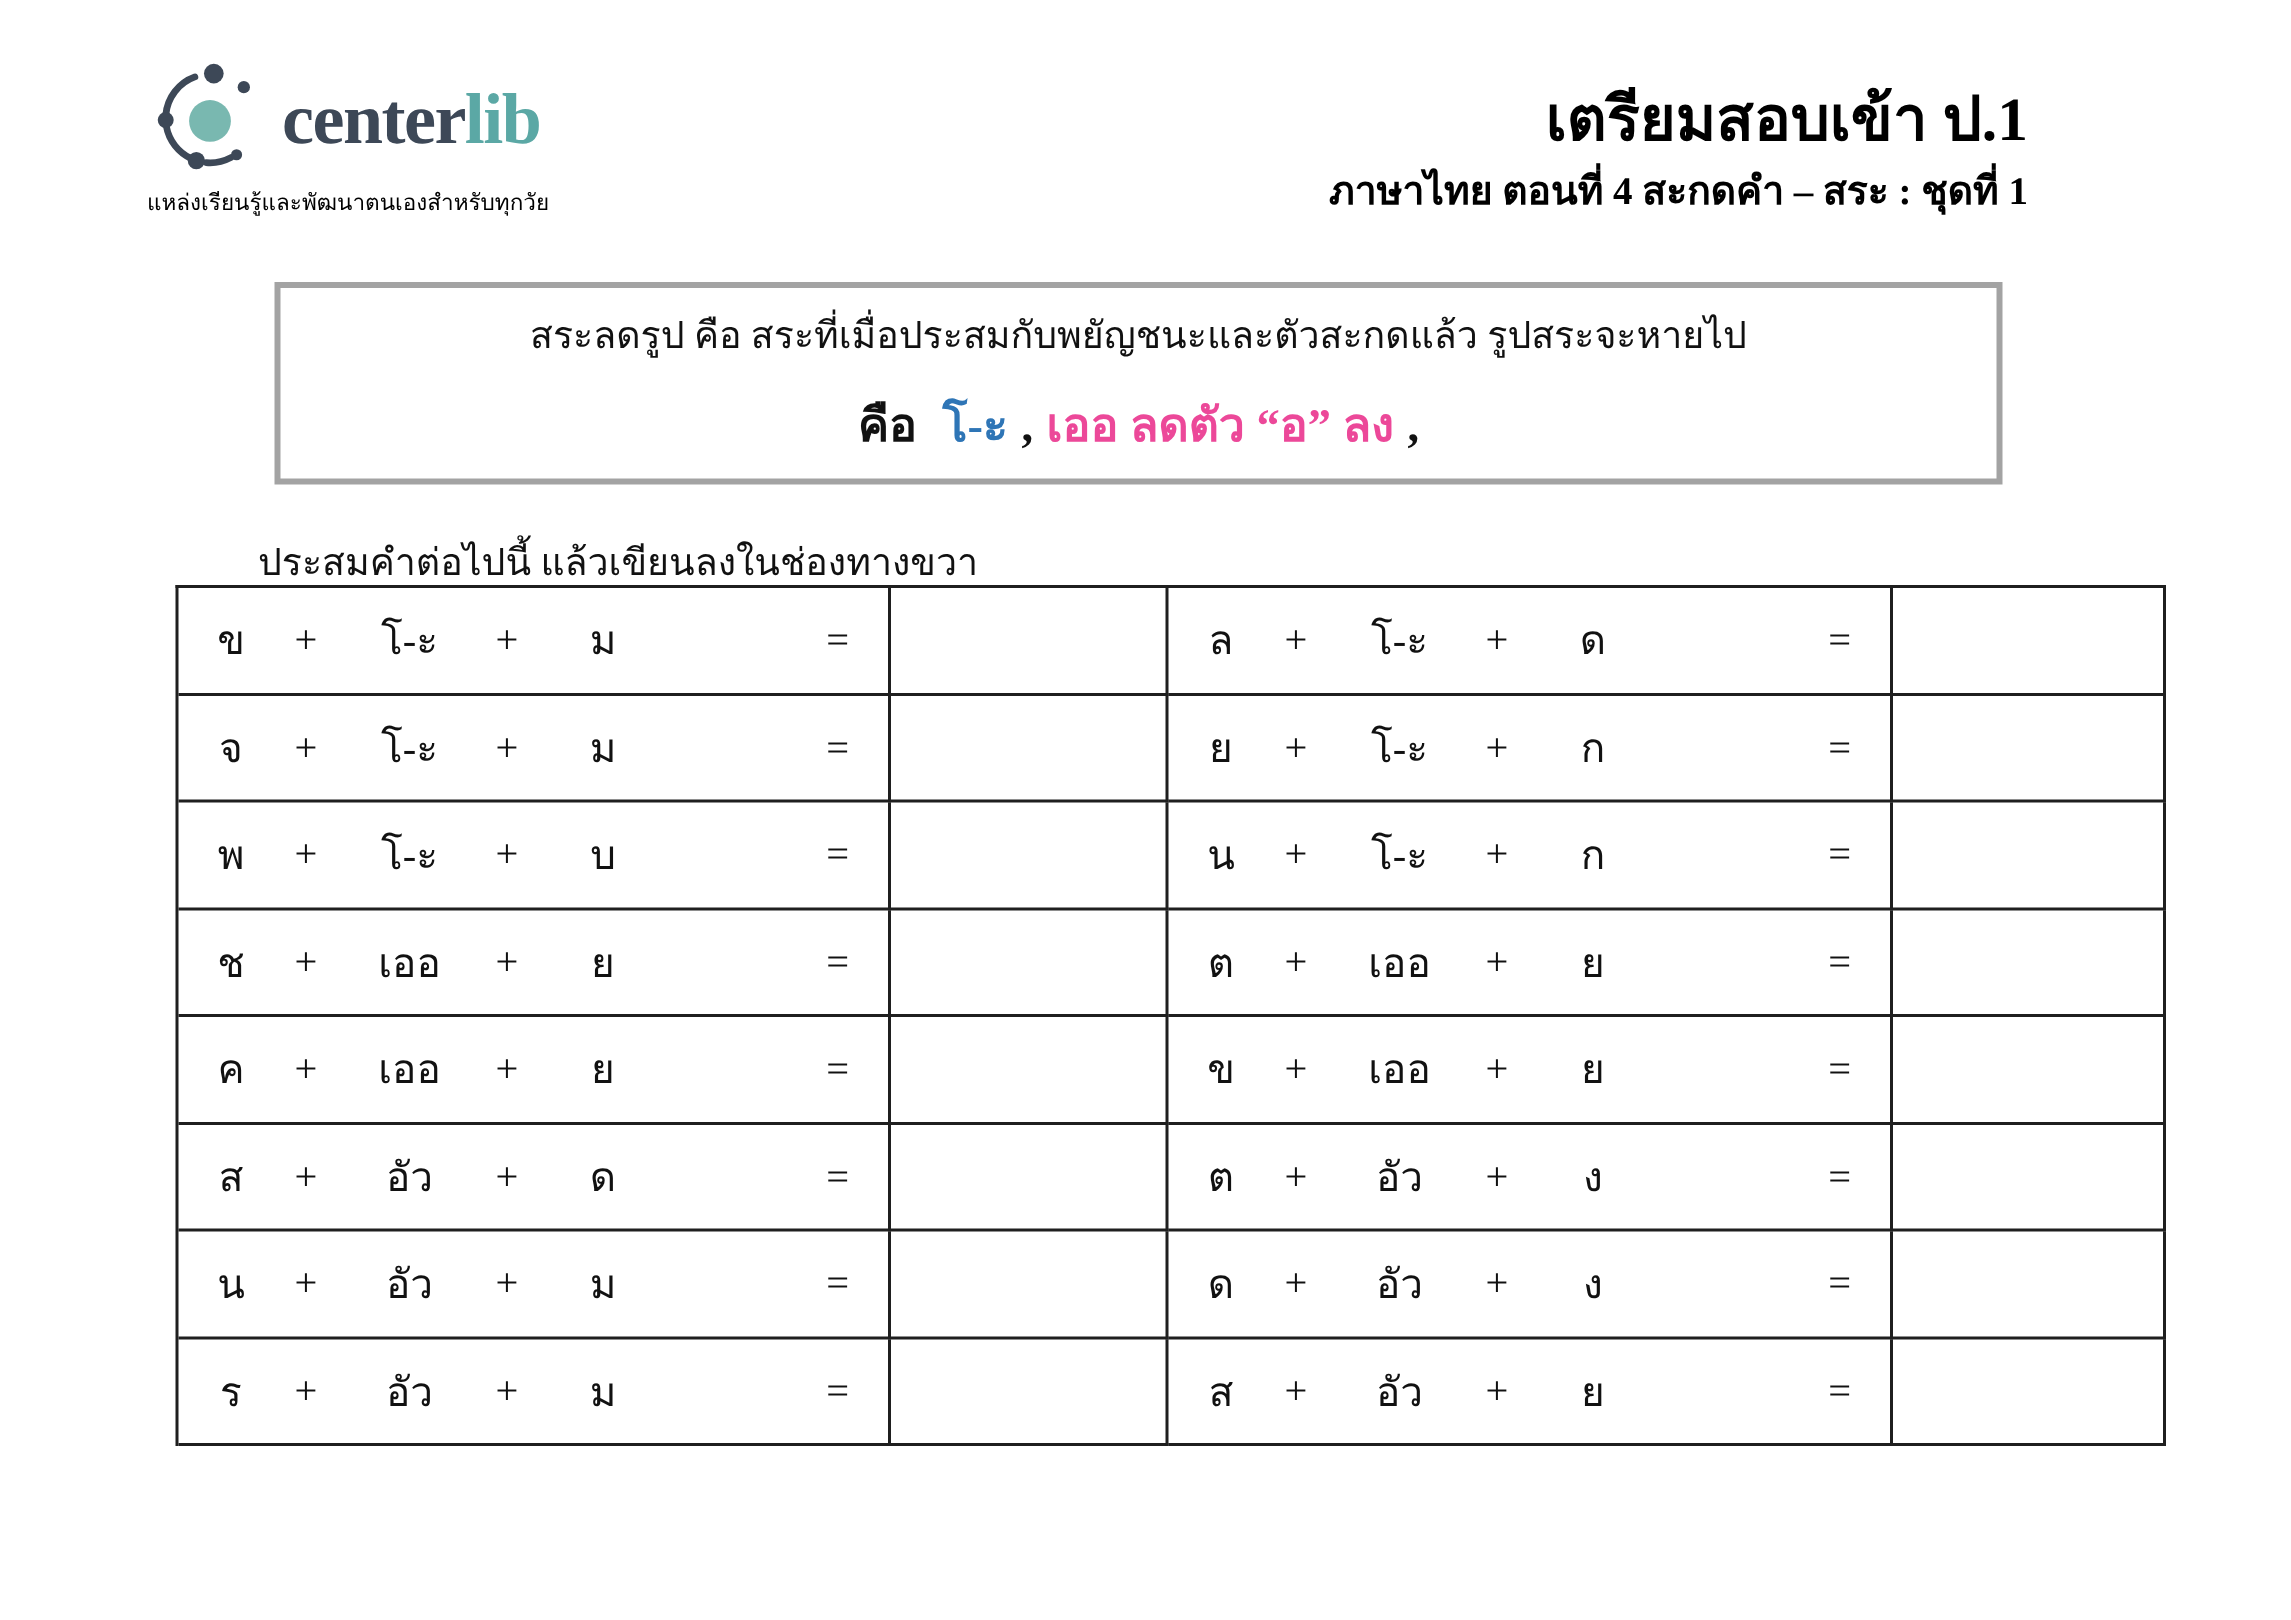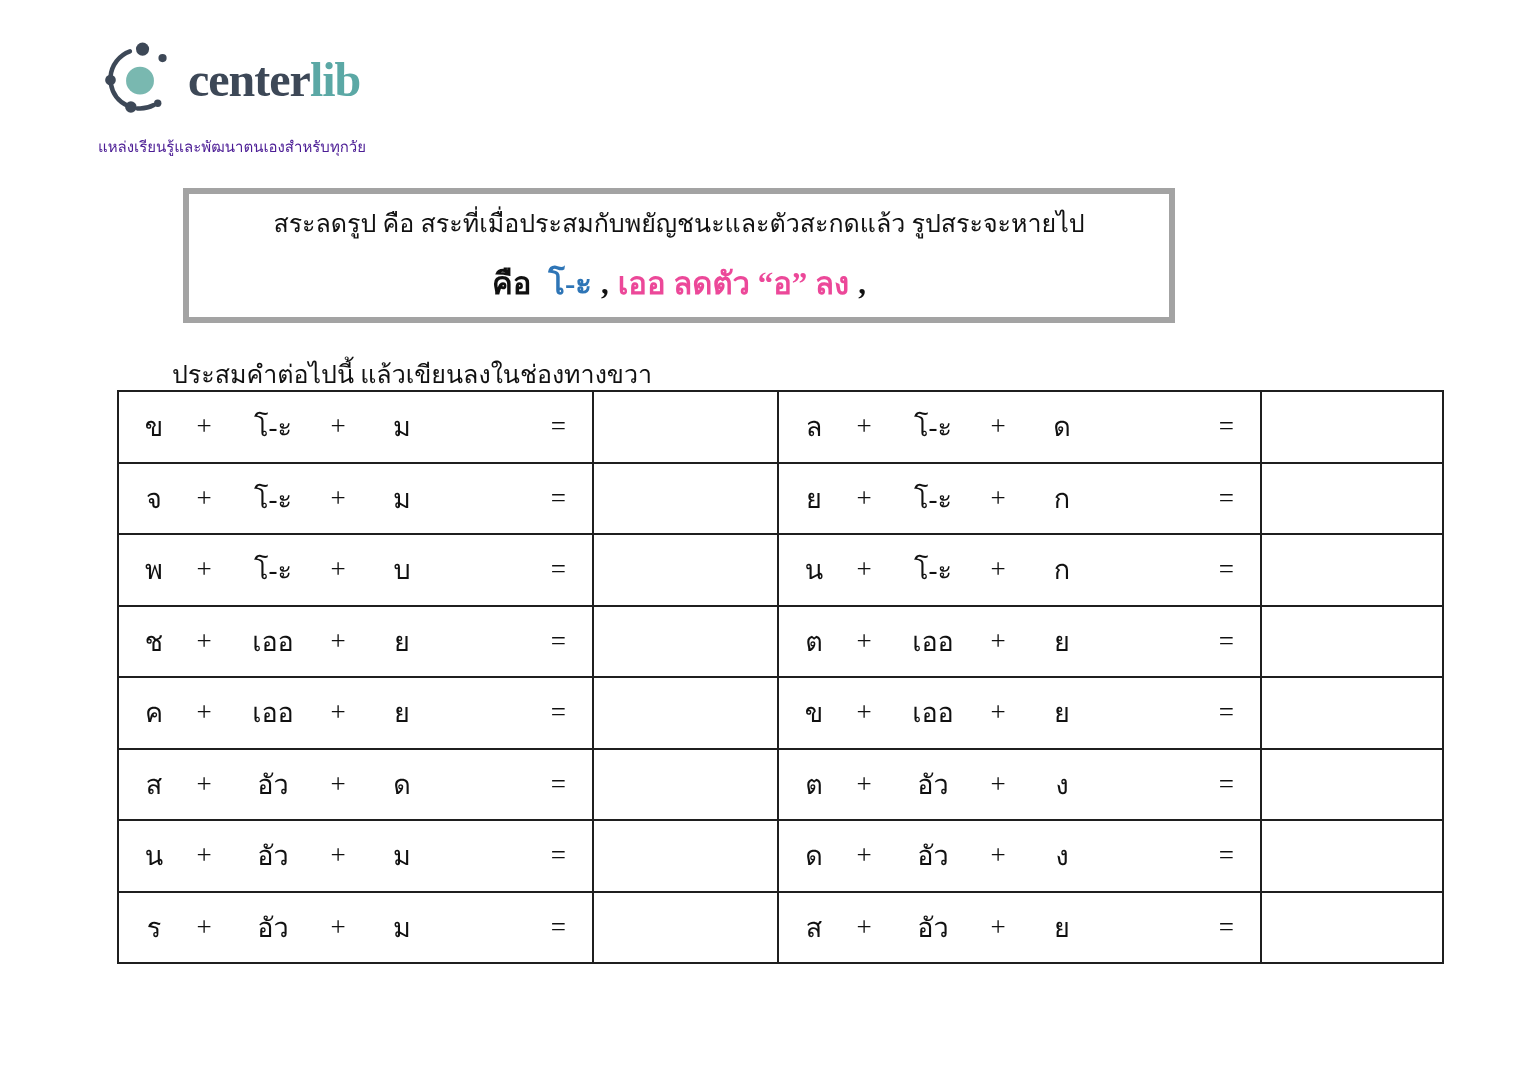--- a/index.html
+++ b/index.html
@@ -10,31 +10,31 @@
     overflow:hidden;
   }
 
   
   .logo { position:absolute; left:98px; top:38px; }
   .logo-row { display:flex; align-items:center; }
   .logo-icon { width:84px; height:82px; flex:0 0 auto; }
   .brand { font-size:48px; font-weight:700; letter-spacing:-1px; margin-left:6px; white-space:nowrap; }
   .brand-primary { color:#3d4857; }
   .brand-secondary { color:#5ba8a5; }
-  .tagline { margin-top:15px; font-size:15px; color:#4c1d95; }
+  .tagline { margin-top:3px; font-size:15px; color:#000000; }
 
   
   .doc-title-block { position:absolute; top:56px; right:175px; text-align:right; }
   .doc-title { font-size:41px; font-weight:700; color:#000; line-height:1.15; }
   .doc-subtitle { font-size:26px; font-weight:700; color:#000; margin-top:3px; }
 
   
   .info-box {
-    position:absolute; left:183px; top:188px; width:992px; height:135px;
-    border:6px solid #a3a3a3;
+    position:absolute; left:183px; top:188px; width:1152px; height:135px;
+    border:4px solid #a3a3a3;
     display:flex; flex-direction:column; align-items:center; justify-content:center; gap:15px;
   }
   .box-line1 { font-size:25px; color:#111; }
   .box-line2 { font-size:31px; font-weight:700; display:flex; align-items:baseline; gap:9px; color:#111; }
   .box-line2 .prefix { margin-right:8px; }
   .t-blue   { color:#2E75B6; }
   .t-purple { color:#ec4899; }
   .t-green  { color:#00A651; }
 
   
@@ -80,20 +80,24 @@
           <circle cx="71.6" cy="79.5" r="4.5"></circle>
         </g>
       </svg>
       <div class="brand">
         <span class="brand-primary">center</span><span class="brand-secondary">lib</span>
       </div>
     </div>
     <div class="tagline">แหล่งเรียนรู้และพัฒนาตนเองสำหรับทุกวัย</div>
   </div>
 
+  <div class="doc-title-block">
+    <div class="doc-title">เตรียมสอบเข้า ป.1</div>
+    <div class="doc-subtitle">ภาษาไทย ตอนที่ 4 สะกดคำ – สระ : ชุดที่ 1</div>
+  </div>
 
   <div class="info-box">
     <div class="box-line1">สระลดรูป คือ สระที่เมื่อประสมกับพยัญชนะและตัวสะกดแล้ว รูปสระจะหายไป</div>
     <div class="box-line2">
       <span class="prefix">คือ</span>
       <span class="t-blue">โ-ะ</span>
       <span>,</span>
       <span class="t-purple">เออ ลดตัว “อ” ลง</span>
       <span>,</span>
     </div>

